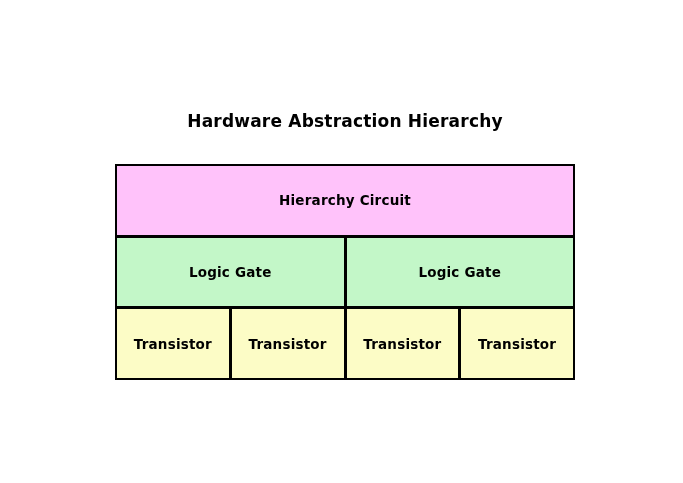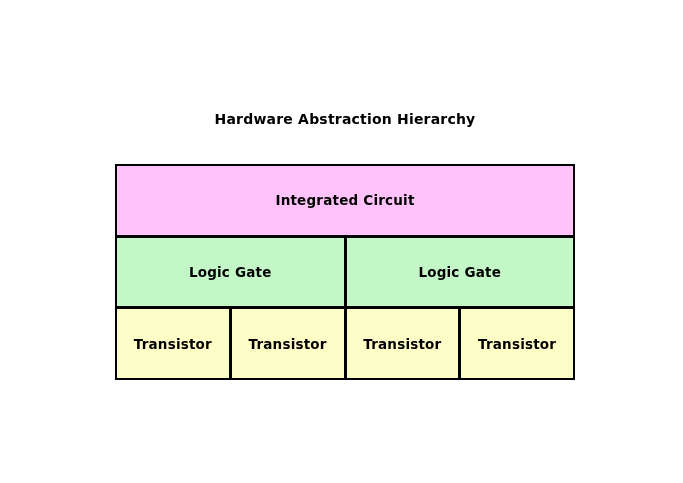--- a/index.html
+++ b/index.html
@@ -15,21 +15,21 @@
     font-family: "DejaVu Sans", "Liberation Sans", sans-serif;
     color: #000000;
     overflow: hidden;
   }
   .diagram-title {
     position: absolute;
     left: 115px;
     width: 460px;
     top: 111px;
     text-align: center;
-    font-size: 14px;
+    font-size: 17px;
     font-weight: 600;
     letter-spacing: 0.2px;
     white-space: nowrap;
   }
   .chart {
     position: absolute;
     left: 115px;
     top: 164px;
     width: 460px;
     height: 216px;
@@ -60,21 +60,21 @@
 </head>
 <body>
 
 <div class="canvas">
 
   <div class="diagram-title">Hardware Abstraction Hierarchy</div>
 
   <div class="chart">
 
     <div class="level">
-      <div class="cell" style="background: rgb(255, 194, 250);">Integrated Circuit</div>
+      <div class="cell" style="background: rgb(255, 194, 250);">Hierarchy Circuit</div>
     </div>
 
     <div class="level">
       <div class="cell" style="background: rgb(195, 247, 200);">Logic Gate</div>
       <div class="cell" style="background: rgb(195, 247, 200);">Logic Gate</div>
     </div>
 
     <div class="level">
       <div class="cell" style="background: rgb(252, 252, 198);">Transistor</div>
       <div class="cell" style="background: rgb(252, 252, 198);">Transistor</div>

